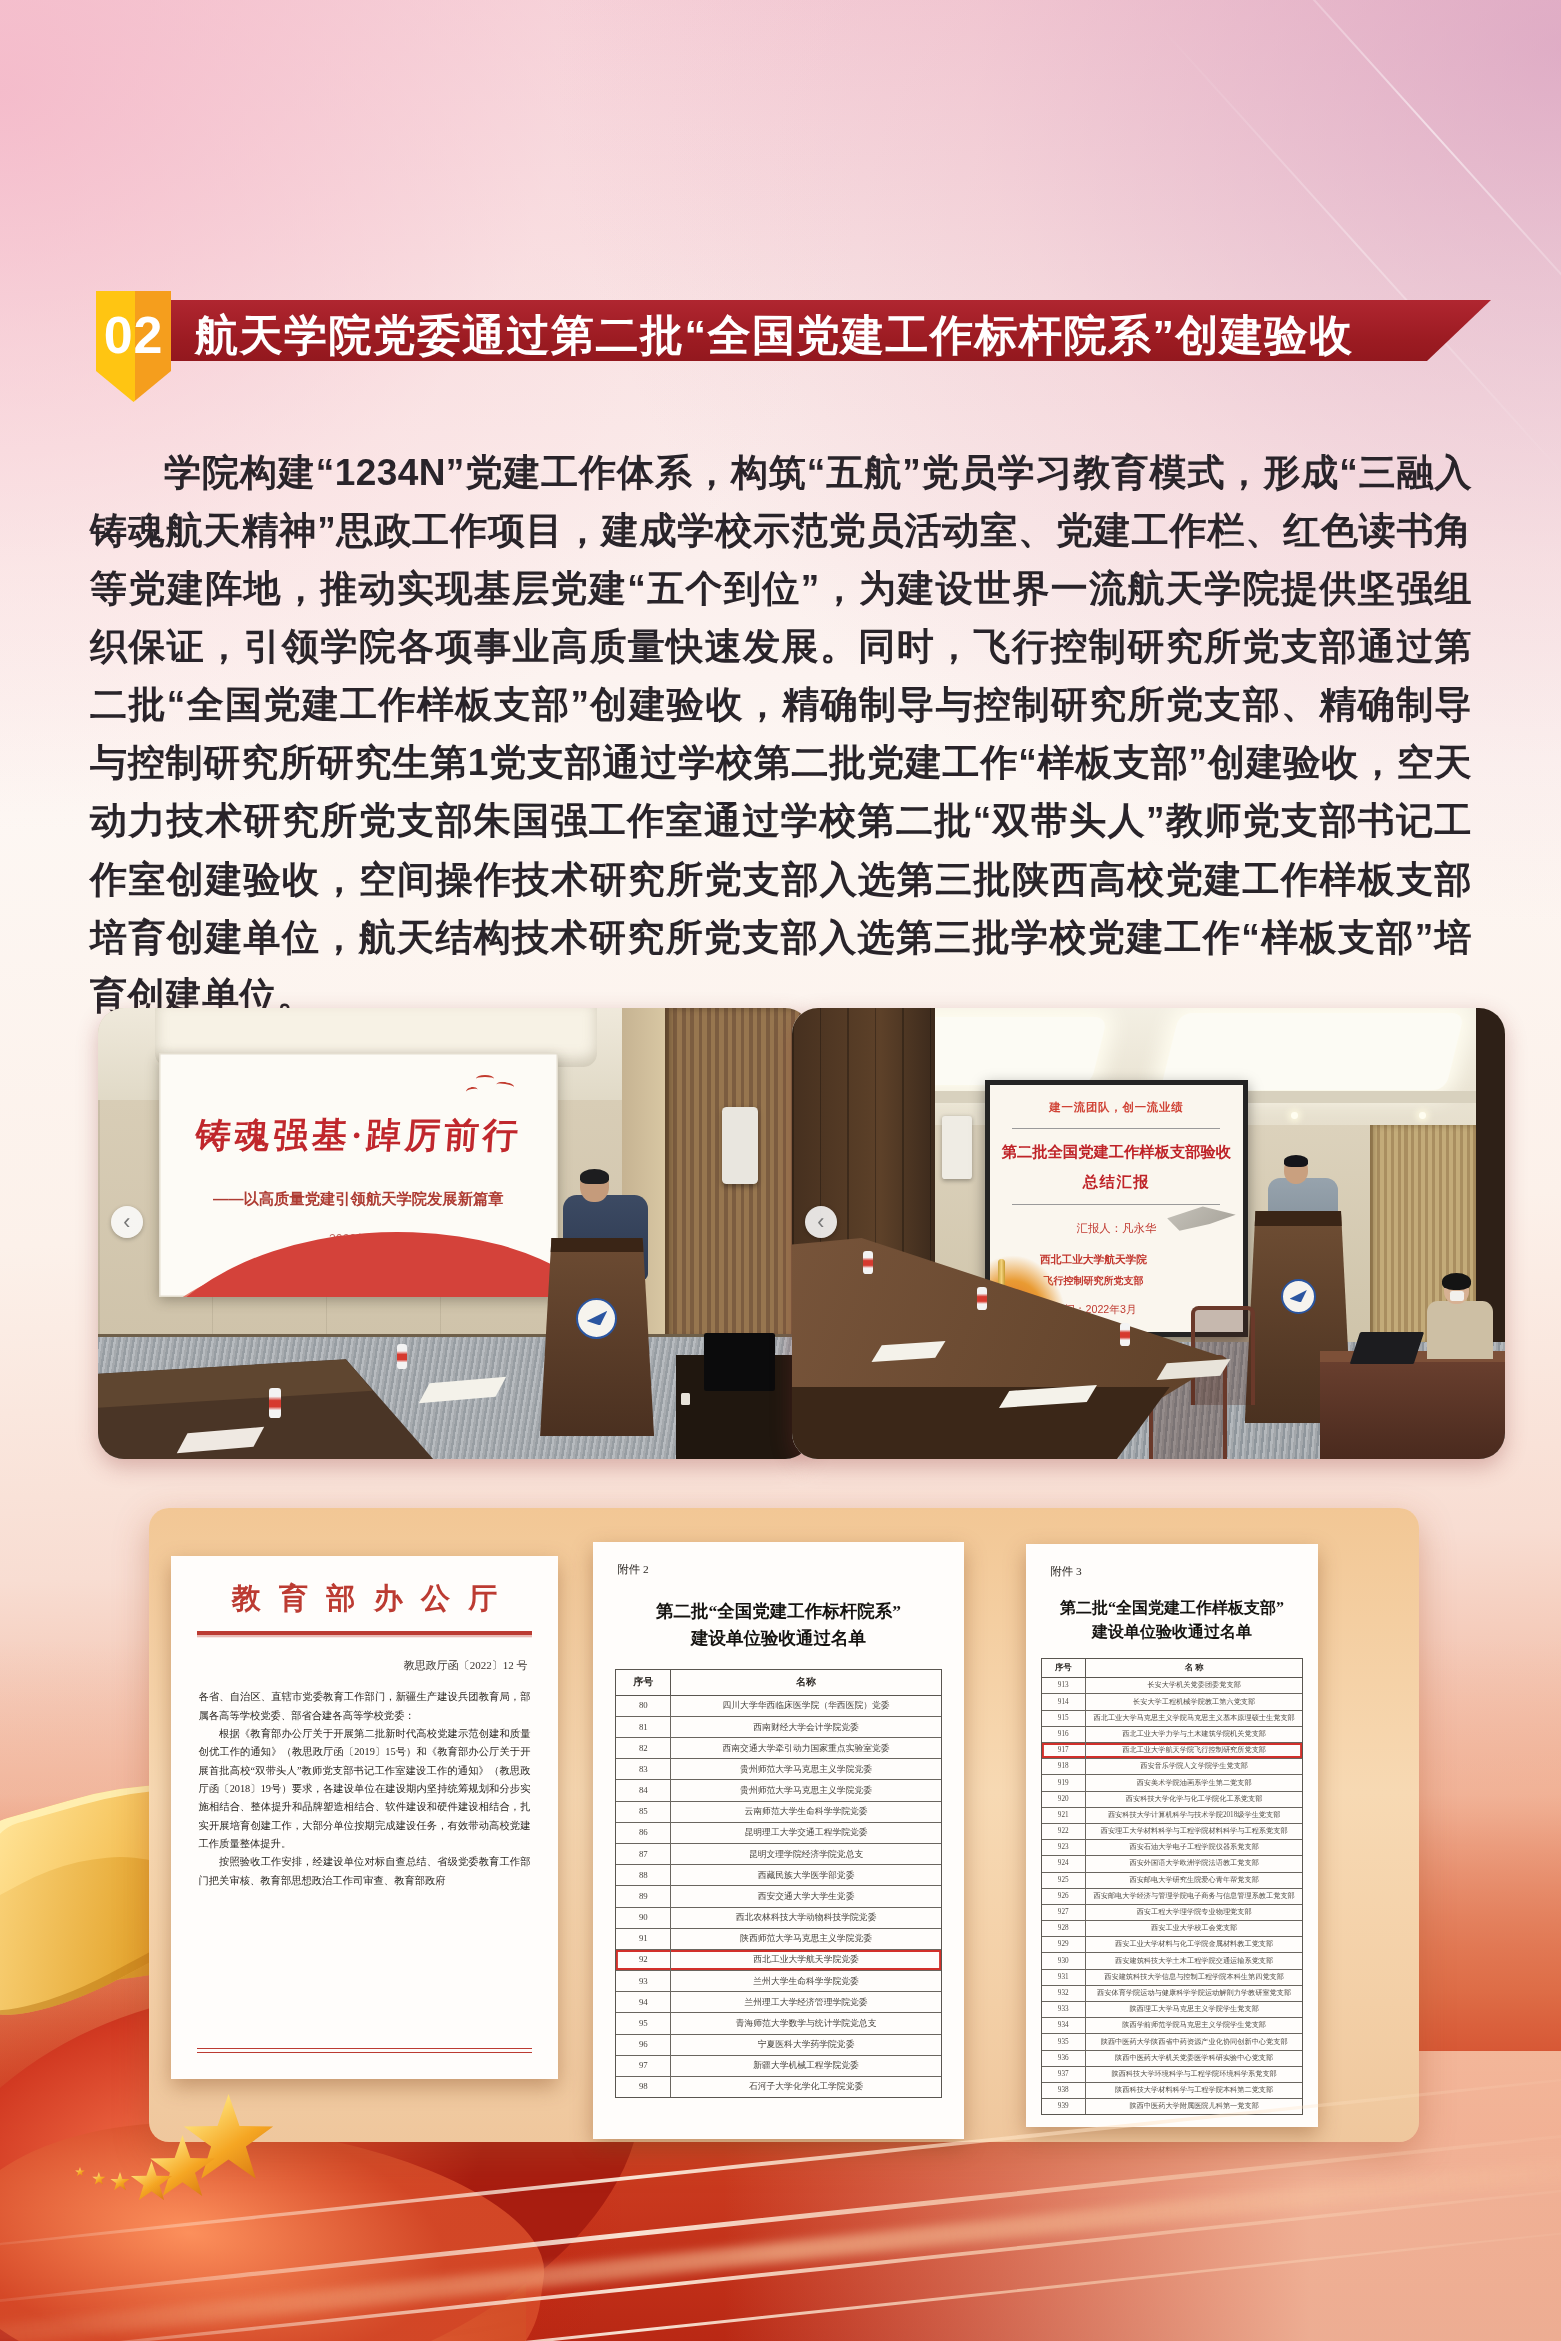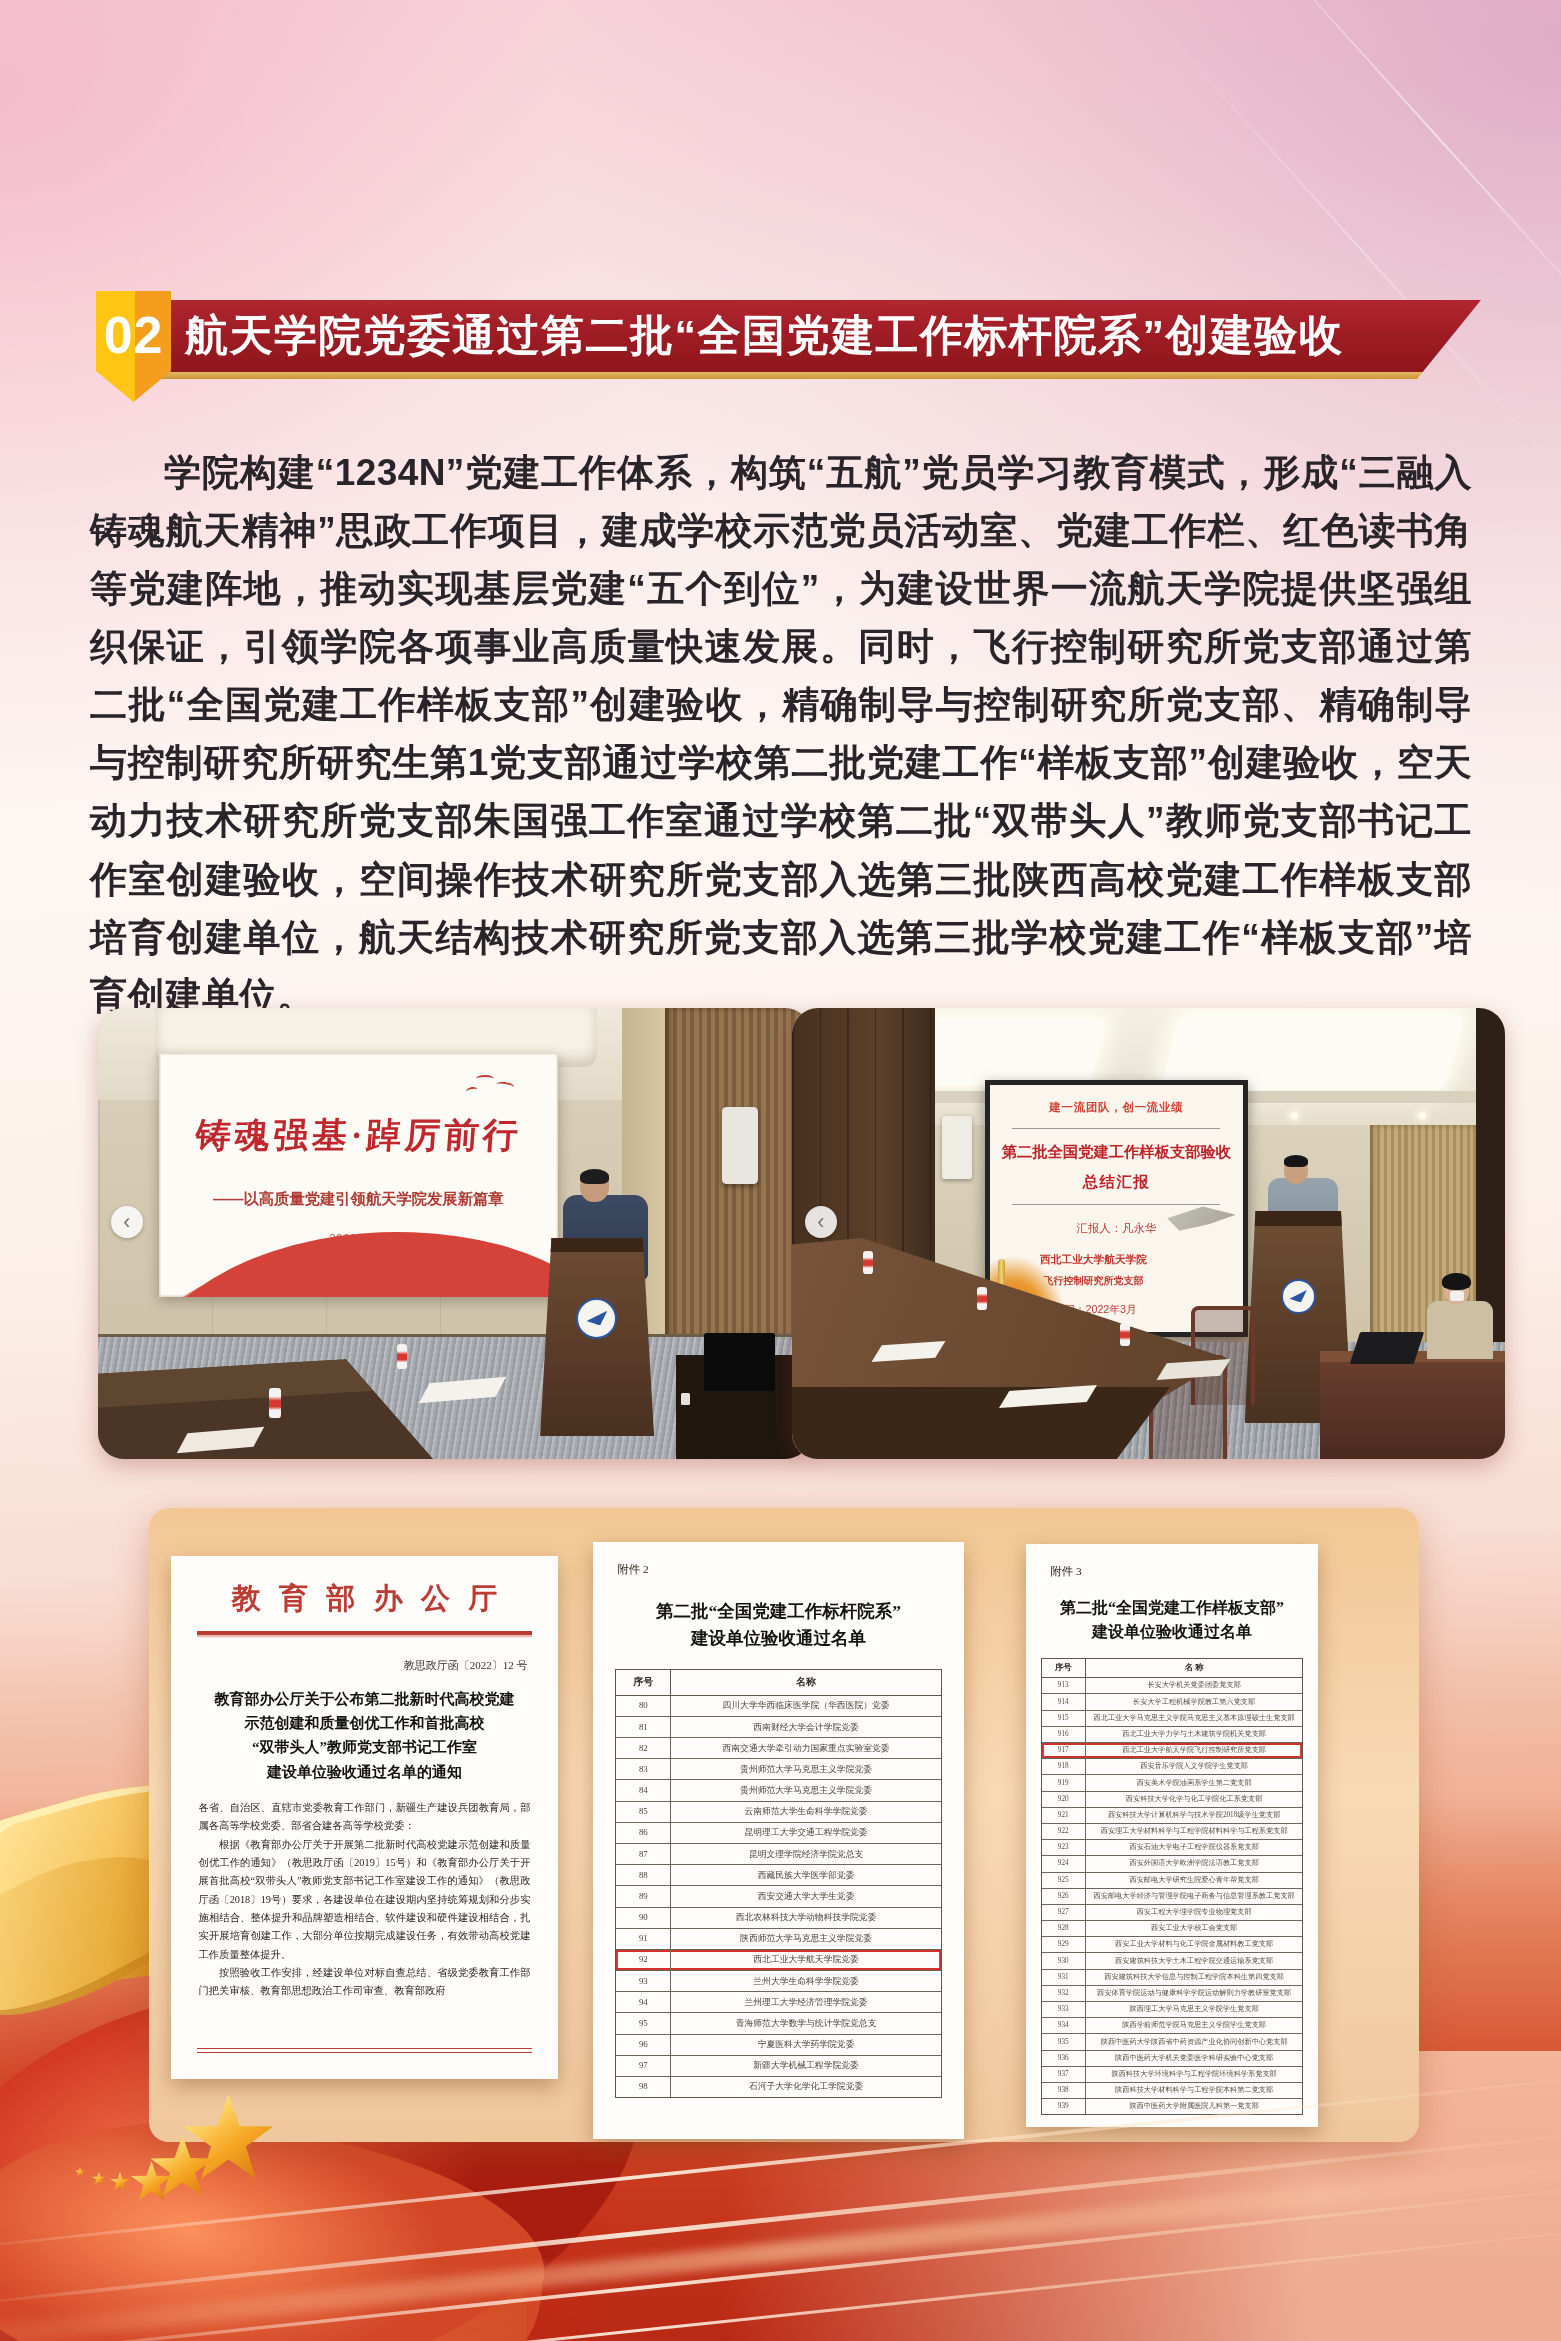--- a/index.html
+++ b/index.html
@@ -64,21 +64,21 @@
   #star-4{left:110px;top:2172px;width:20px;height:20px;}
   #star-5{left:92px;top:2172px;width:13.7px;height:13.7px;}
   #star-6{left:75px;top:2167px;width:10px;height:10px;}
 
   
   .num-tab{left:96px;top:291px;width:75px;height:111px;z-index:5;
     clip-path:polygon(0 0,100% 0,100% 72%,50% 100%,0 72%);
     background:linear-gradient(90deg,#ffc512 0 52%,#f59e1d 52%);
     display:flex;align-items:center;justify-content:center;padding-bottom:23px;box-sizing:border-box;}
   .num-tab span{color:#fff;font-size:52px;font-weight:bold;letter-spacing:0.8px;}
-  .banner-wrap{left:136px;top:300px;width:1345px;height:79px;z-index:4;
+  .banner-wrap{left:146px;top:300px;width:1345px;height:61px;z-index:4;
     clip-path:polygon(0 0,100% 0,calc(100% - 64px) 100%,0 100%);}
   .banner-red{height:72px;background:linear-gradient(180deg,#b02630 0%,#9c1b22 55%,#8e161c 100%);
     display:flex;align-items:center;padding-left:49px;}
   .banner-red span{color:#ffffff;font-size:43px;font-weight:bold;letter-spacing:1.5px;white-space:nowrap;}
   .banner-gold{height:7.6px;background:linear-gradient(180deg,#e5b765,#c8902e);}
 
   
   .para{left:90px;top:444px;width:1382px;z-index:4;
     font-size:37px;line-height:1.57;color:#29242a;font-weight:600;
     text-align:justify;text-indent:2em;letter-spacing:0.4px;}
@@ -372,26 +372,20 @@
   <div class="rp-paper" id="rp-paper3"></div>
   <div class="nav-arrow">‹</div>
 </div>
 
 <div class="abs panel"></div>
 
 <div class="page" id="page1">
   <div class="d1-header">教育部办公厅</div>
   <div class="d1-rule"></div>
   <div class="d1-no">教思政厅函〔2022〕12 号</div>
-  <div class="d1-title">
-    <div>教育部办公厅关于公布第二批新时代高校党建</div>
-    <div>示范创建和质量创优工作和首批高校</div>
-    <div>“双带头人”教师党支部书记工作室</div>
-    <div>建设单位验收通过名单的通知</div>
-  </div>
   <div class="d1-body">
     <p class="d1-p noindent">各省、自治区、直辖市党委教育工作部门，新疆生产建设兵团教育局，部属各高等学校党委、部省合建各高等学校党委：</p>
     <p class="d1-p">根据《教育部办公厅关于开展第二批新时代高校党建示范创建和质量创优工作的通知》（教思政厅函〔2019〕15号）和《教育部办公厅关于开展首批高校“双带头人”教师党支部书记工作室建设工作的通知》（教思政厅函〔2018〕19号）要求，各建设单位在建设期内坚持统筹规划和分步实施相结合、整体提升和品牌塑造相结合、软件建设和硬件建设相结合，扎实开展培育创建工作，大部分单位按期完成建设任务，有效带动高校党建工作质量整体提升。</p>
     <p class="d1-p">按照验收工作安排，经建设单位对标自查总结、省级党委教育工作部门把关审核、教育部思想政治工作司审查、教育部政府</p>
   </div>
   <div class="d1-foot"></div>
 </div>
 
 <div class="page" id="page2">
   <div class="att-label">附件 2</div>

